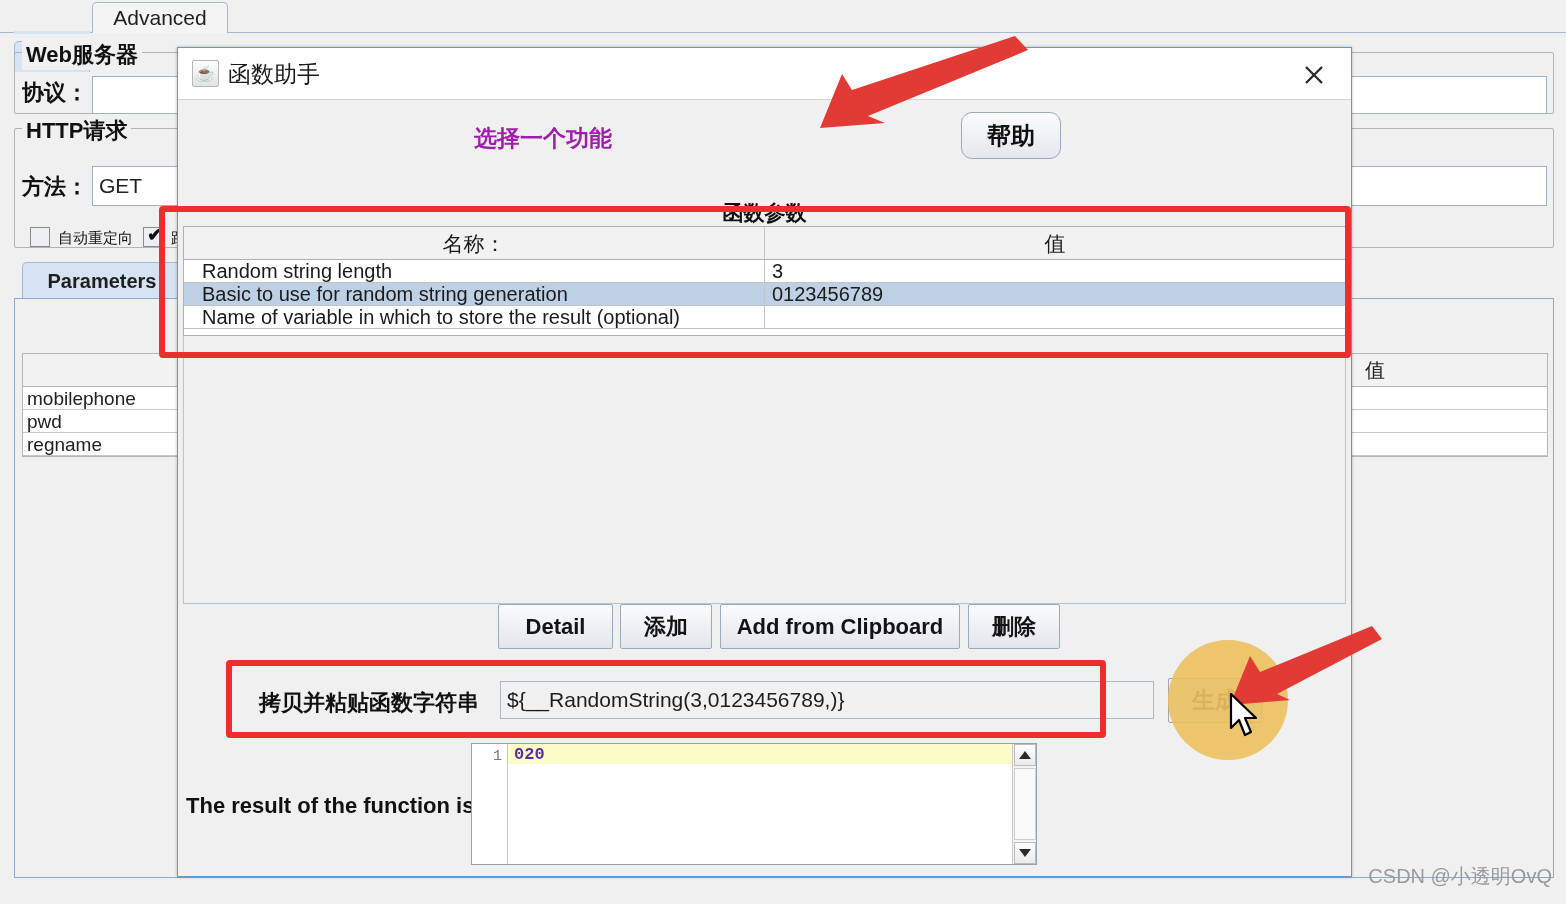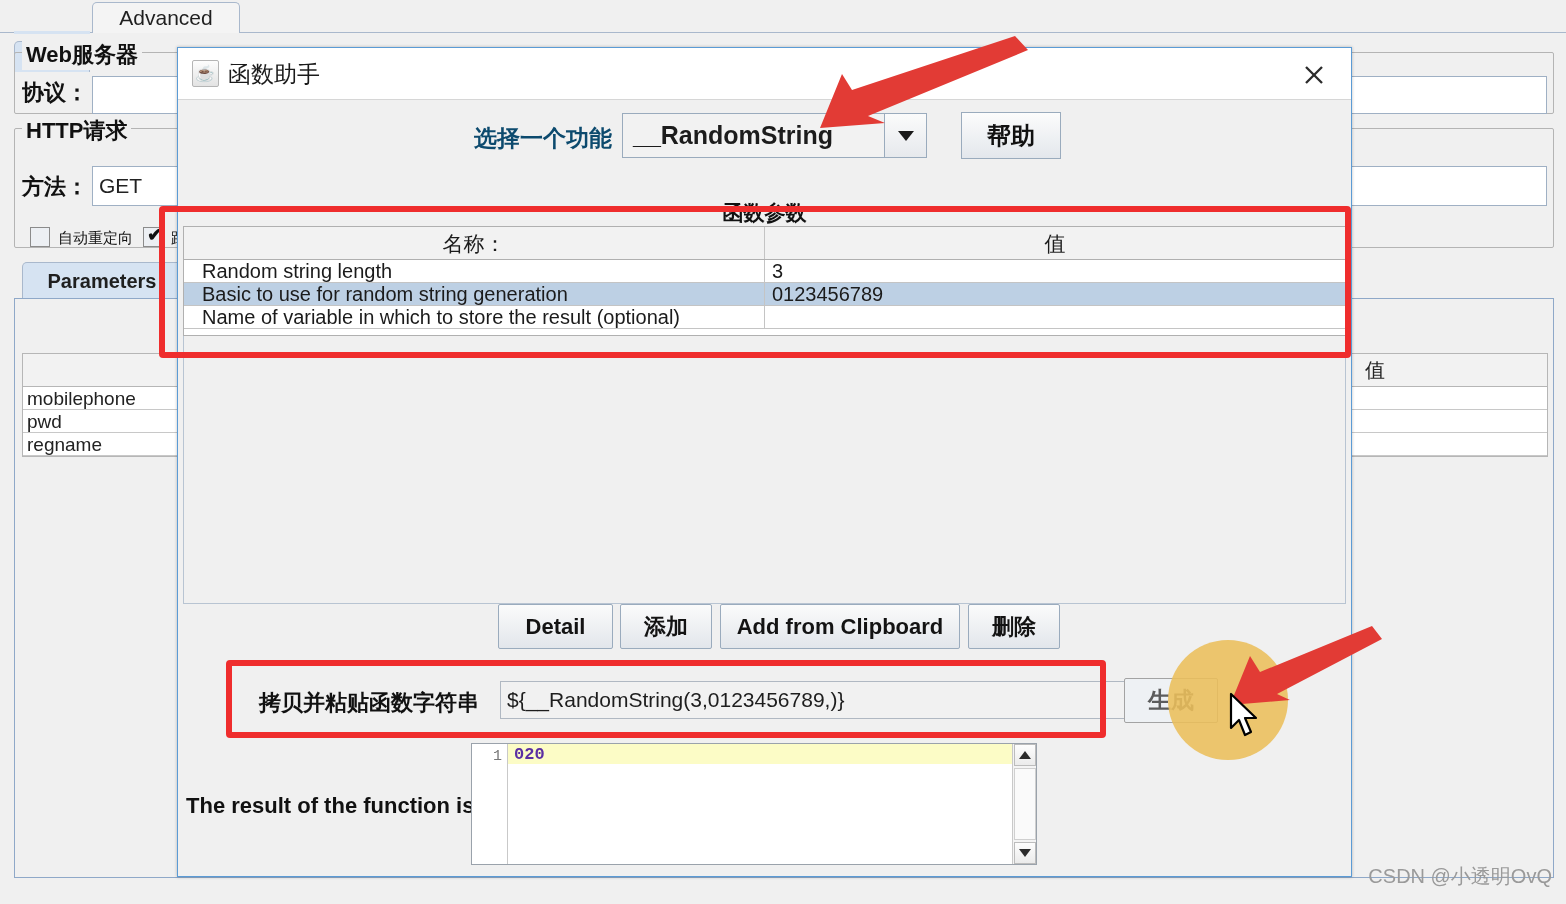--- a/index.html
+++ b/index.html
@@ -35,21 +35,21 @@
     border-bottom: none;
     border-radius: 5px 5px 0 0;
   }
   .tab.selected {
     left: 14px; width: 76px;
     background: #d6e3f2;
     font-weight: bold;
     margin-top: 39px;
   }
   .tab.unselected {
-    left: 92px; width: 148px;
+    left: 92px; width: 136px;
     background: #f4f4f4;
   }
   .tab-underline {
     position: absolute; left: 14px; top: 31px; width: 76px; height: 3px;
     background: #d6e3f2;
   }
 
   .group-box {
     position: absolute;
     border: 1px solid #b4b4b4;
@@ -174,21 +174,21 @@
   .dlg-close {
     position: absolute; right: 22px; top: 12px;
     width: 30px; height: 30px;
     display: flex; align-items: center; justify-content: center;
     color: #2b2b2b;
     cursor: pointer;
   }
 
   .sel-label {
     position: absolute; left: 296px; top: 75px;
-    font-size: 23px; font-weight: bold; color: #0c4a6e;
+    font-size: 23px; font-weight: bold; color: #a21caf;
     white-space: nowrap;
   }
   .combo {
     position: absolute; left: 444px; top: 65px; width: 305px; height: 45px;
     background: #f2f2f2;
     border: 1px solid #9aabbd;
     display: flex; align-items: center;
   }
   .combo-text {
     flex: 1;
@@ -206,21 +206,21 @@
   .tri-down {
     width: 0; height: 0;
     border-left: 8px solid transparent;
     border-right: 8px solid transparent;
     border-top: 10px solid #1a1a1a;
   }
   .help-btn {
     position: absolute; left: 783px; top: 64px; width: 100px; height: 47px;
     background: linear-gradient(#fcfcfc,#e3e7ec);
     border: 1px solid #9aabbd;
-    border-radius: 0;
+    border-radius: 11px;
     display: flex; align-items: center; justify-content: center;
     font-size: 24px; font-weight: bold; color: #111;
   }
 
   .fnparams-title {
     position: absolute; left: 0; top: 151px; width: 100%;
     text-align: center;
     font-size: 21px; font-weight: bold; color: #111;
   }
 
@@ -284,21 +284,21 @@
   .copy-field {
     position: absolute; left: 322px; top: 633px; width: 654px; height: 38px;
     background: #f1f1f1;
     border: 1px solid #b0b8c2;
     display: flex; align-items: center;
     padding-left: 6px;
     font-size: 21px; color: #1d1d1d;
     white-space: nowrap;
   }
   .gen-btn {
-    position: absolute; left: 946px; top: 630px; width: 94px; height: 45px;
+    position: absolute; left: 990px; top: 630px; width: 94px; height: 45px;
     background: #eef1f4;
     border: 1px solid #a3a3a3;
     border-radius: 2px;
     display: flex; align-items: center; justify-content: center;
     font-size: 23px; font-weight: bold; color: #5c5c5c;
   }
 
   .result-label {
     position: absolute; left: 8px; top: 745px;
     font-size: 22px; font-weight: bold; color: #111;
@@ -447,26 +447,20 @@
       <div class="dlg-close">
         <svg width="24" height="24" viewBox="0 0 24 24" aria-hidden="true">
           <line x1="4" y1="4" x2="20" y2="20" stroke="#2b2b2b" stroke-width="2.3"></line>
           <line x1="20" y1="4" x2="4" y2="20" stroke="#2b2b2b" stroke-width="2.3"></line>
         </svg>
       </div>
     </div>
 
     <div class="sel-label">选择一个功能</div>
 
-    <div class="combo">
-      <div class="combo-text">__RandomString</div>
-      <div class="combo-btn">
-        <span class="tri-down"></span>
-      </div>
-    </div>
 
     <div class="help-btn">
       <span>帮助</span>
     </div>
 
     <div class="fnparams-title">函数参数</div>
 
     <div class="ptable">
       <div class="pthead">
         <div class="hc" style="left:0; width:580px;">名称：</div>

